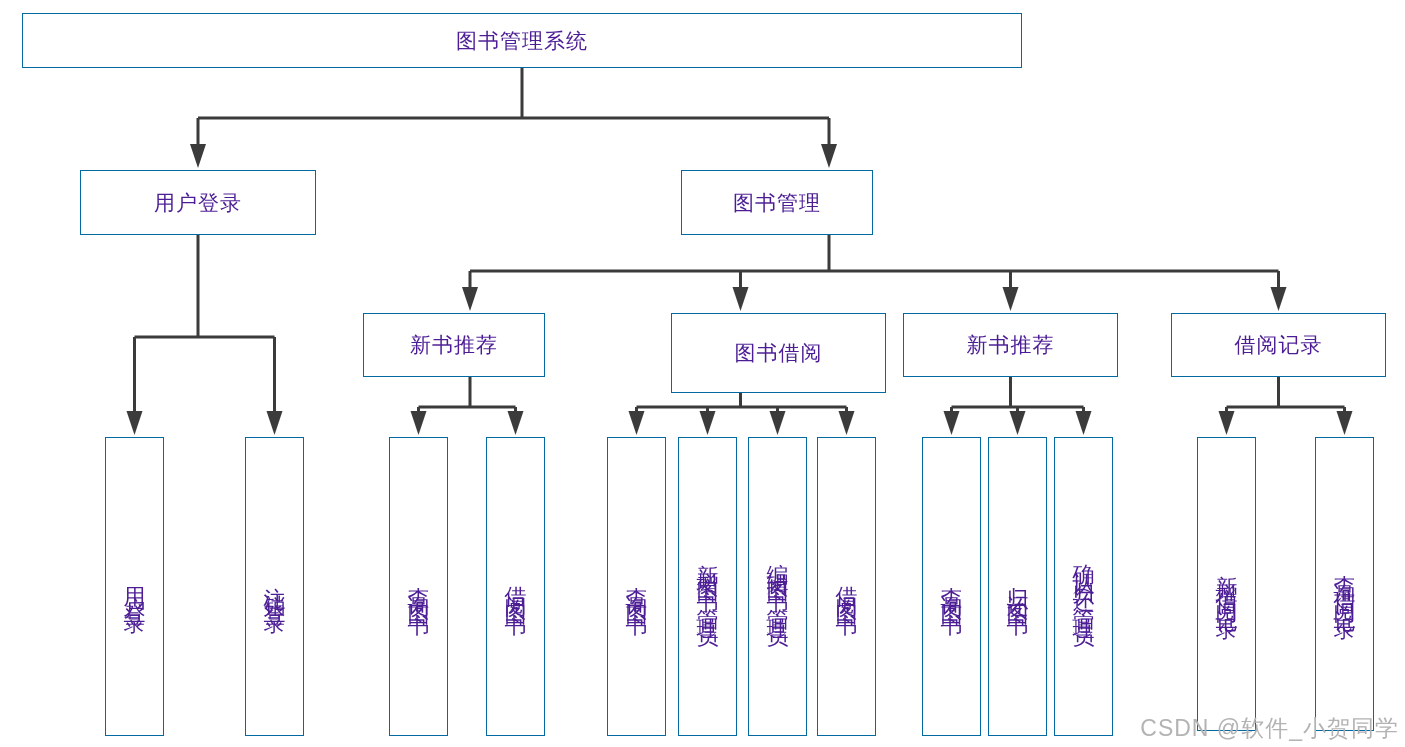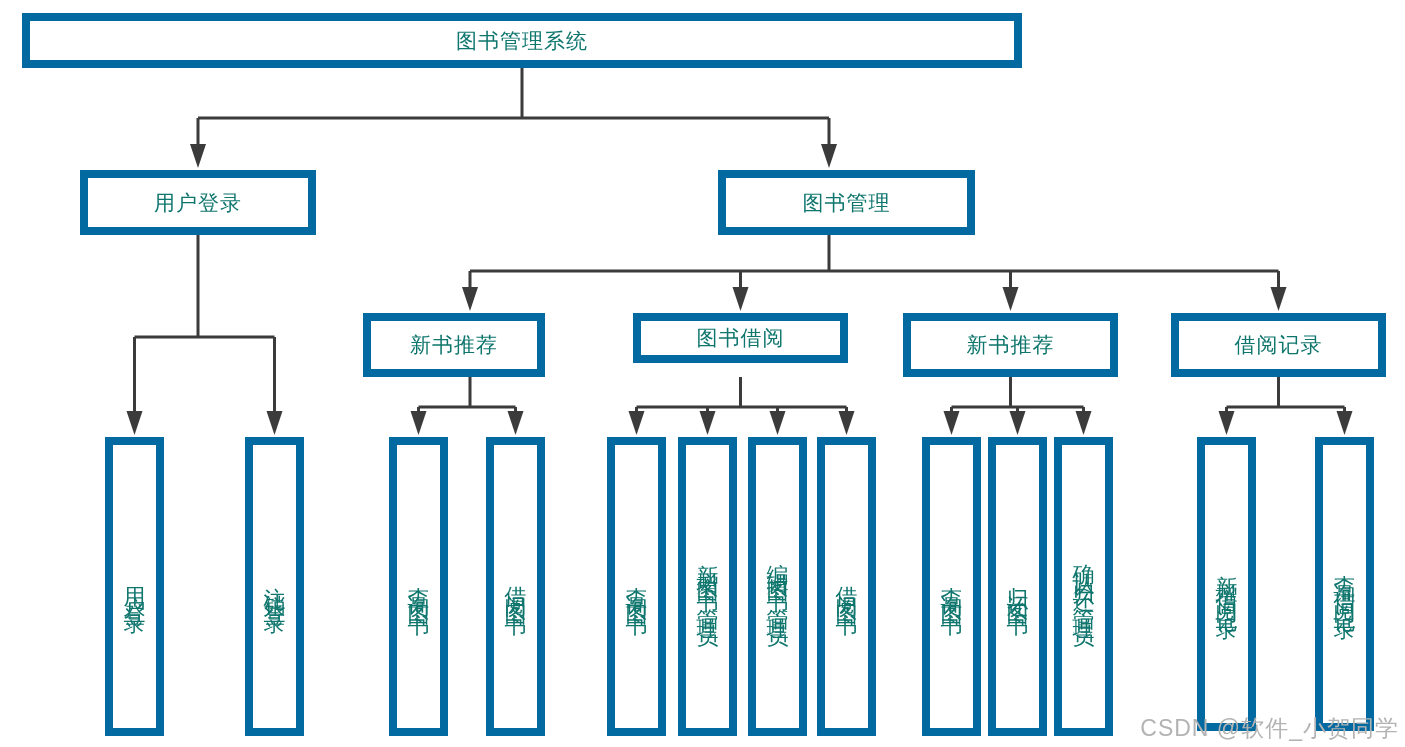--- a/index.html
+++ b/index.html
@@ -11,23 +11,23 @@
     font-family: "Liberation Sans", sans-serif;
   }
   .wires {
     position: absolute; left: 0; top: 0;
     width: 1405px; height: 747px;
     z-index: 0;
   }
   .node {
     position: absolute;
     box-sizing: border-box;
-    border: 8px solid #0369a1;
+    border: 1px solid #0369a1;
     background: #ffffff;
-    color: #0f766e;
+    color: #4c1d95;
     display: flex;
     align-items: center;
     justify-content: center;
     z-index: 1;
     font-size: 21px;
     letter-spacing: 1px;
     white-space: nowrap;
   }
   .node.v {
     writing-mode: vertical-rl;
@@ -80,24 +80,24 @@
     <polygon points="1017.5,435 1009.5,411 1025.5,411"></polygon>
     <polygon points="1083.5,435 1075.5,411 1091.5,411"></polygon>
     <polygon points="1226.5,435 1218.5,411 1234.5,411"></polygon>
     <polygon points="1344.5,435 1336.5,411 1352.5,411"></polygon>
   </g>
 </svg>
 
 <div class="node" style="left:22px;top:13px;width:1000px;height:55px">图书管理系统</div>
 
 <div class="node" style="left:80px;top:170px;width:236px;height:65px">用户登录</div>
-<div class="node" style="left:718px;top:170px;width:257px;height:65px">图书管理</div>
+<div class="node" style="left:681px;top:170px;width:192px;height:65px">图书管理</div>
 
 <div class="node" style="left:363px;top:313px;width:182px;height:64px">新书推荐</div>
-<div class="node" style="left:633px;top:313px;width:215px;height:50px">图书借阅</div>
+<div class="node" style="left:671px;top:313px;width:215px;height:80px">图书借阅</div>
 <div class="node" style="left:903px;top:313px;width:215px;height:64px">新书推荐</div>
 <div class="node" style="left:1171px;top:313px;width:215px;height:64px">借阅记录</div>
 
 <div class="node v" style="left:105px;top:437px;width:59px;height:299px">用户登录</div>
 <div class="node v" style="left:245px;top:437px;width:59px;height:299px">注销登录</div>
 <div class="node v" style="left:389px;top:437px;width:59px;height:299px">查询图书</div>
 <div class="node v" style="left:486px;top:437px;width:59px;height:299px">借阅图书</div>
 <div class="node v" style="left:607px;top:437px;width:59px;height:299px">查询图书</div>
 <div class="node v" style="left:678px;top:437px;width:59px;height:299px">新增图书（管理员）</div>
 <div class="node v" style="left:748px;top:437px;width:59px;height:299px">编辑图书（管理员）</div>

